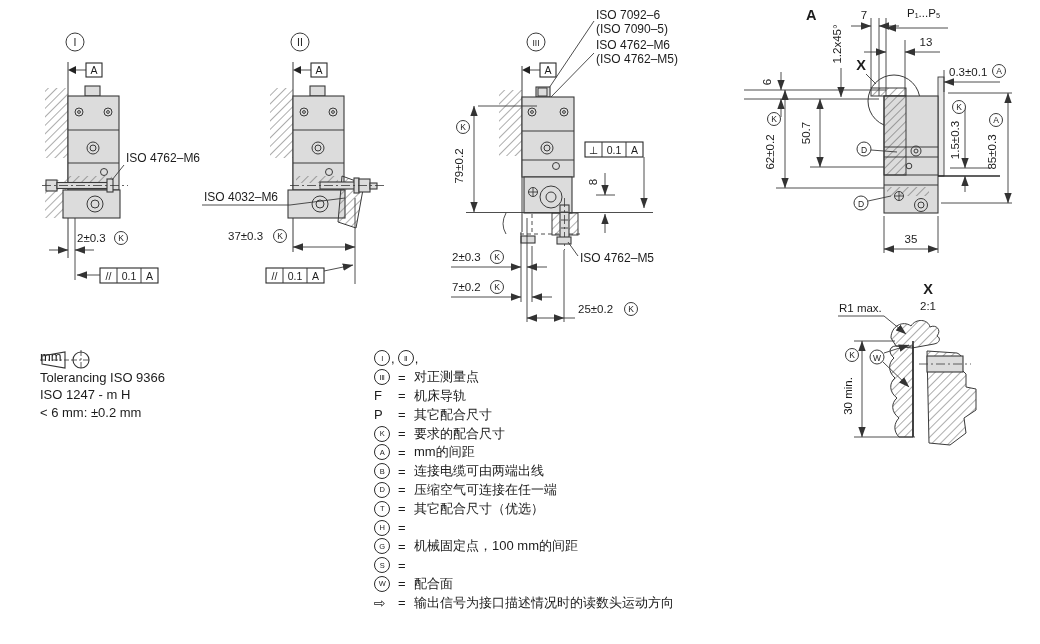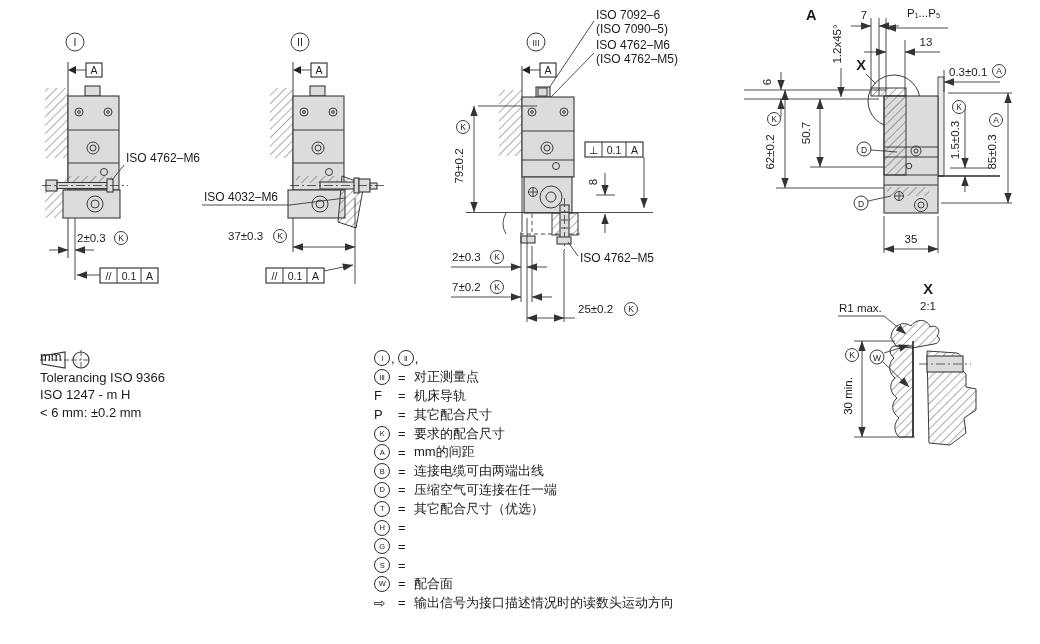--- a/index.html
+++ b/index.html
@@ -422,20 +422,21 @@
         <span class="ls">
           <span class="circ">H</span>
         </span>
         <span class="leq">=</span>
       </div>
   <div class="lr">
         <span class="ls">
           <span class="circ">G</span>
         </span>
         <span class="leq">=</span>
+        <span class="lt">机械固定点，100 mm的间距</span>
       </div>
   <div class="lr">
         <span class="ls">
           <span class="circ">S</span>
         </span>
         <span class="leq">=</span>
       </div>
   <div class="lr">
         <span class="ls">
           <span class="circ">W</span>

